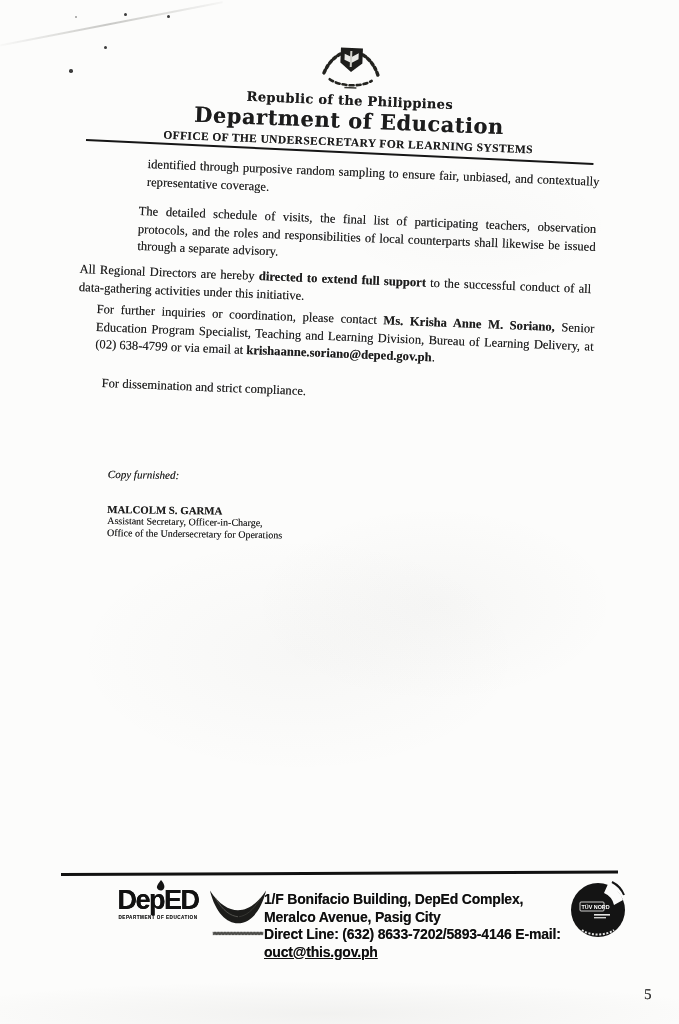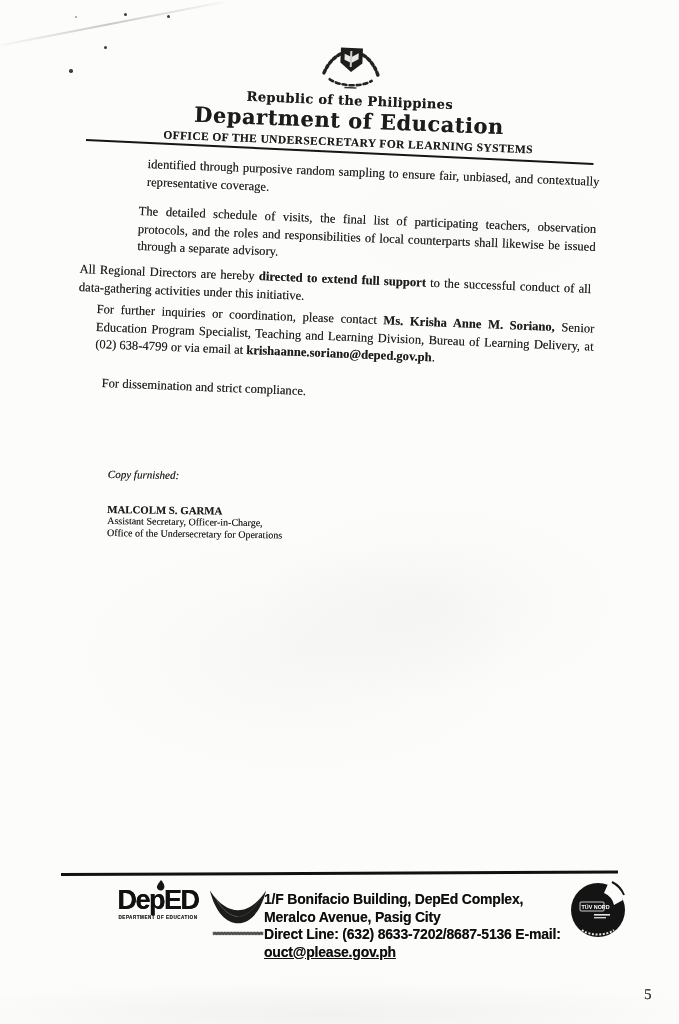--- a/index.html
+++ b/index.html
@@ -120,21 +120,21 @@
     <svg class="swoosh" width="60" height="58" viewBox="0 0 64 60">
       <path d="M2,6 C8,30 20,41 32,41 C44,41 56,30 62,6 C52,21 42,27 32,27 C22,27 12,21 2,6 Z" fill="#1c1c1a"></path>
       <path d="M8,14 C16,28 24,33 32,34" fill="none" stroke="#6e6e68" stroke-width="1" opacity="0.7"></path>
       <path d="M56,14 C48,28 40,33 33,34" fill="none" stroke="#55554f" stroke-width="0.8" opacity="0.6"></path>
       <rect x="5" y="50" width="54" height="3.6" fill="#2f2f2c" opacity="0.85"></rect>
       <rect x="5" y="50" width="54" height="3.6" fill="none" stroke="#fcfcfb" stroke-width="0.7" stroke-dasharray="1.5 2"></rect>
     </svg>
 
     <div class="address">
       <div>1/F Bonifacio Building, DepEd Complex, Meralco Avenue, Pasig City</div>
-      <div><span>Direct Line: (632) 8633-7202/8687-5136 E-mail: </span><span class="u">ouct@please.gov.ph</span></div>
+      <div><span>Direct Line: (632) 8633-7202/5893-4146 E-mail: </span><span class="u">ouct@this.gov.ph</span></div>
     </div>
 
     <svg class="tuv" width="62" height="66" viewBox="0 0 62 66">
       <circle cx="30" cy="32" r="27" fill="#141414"></circle>
       <path d="M40,6 A27,27 0 0 1 55,22 L46,27 A17,17 0 0 0 36,15 Z" fill="#fcfcfb"></path>
       <path d="M44,4 C50,7 54,12 56,17" fill="none" stroke="#141414" stroke-width="2"></path>
       <rect x="12" y="24" width="24" height="9" rx="1" fill="#141414" stroke="#fcfcfb" stroke-width="0.8"></rect>
       <text x="13.5" y="31" font-family="Liberation Sans, sans-serif" font-size="5.4" font-weight="bold" fill="#ffffff">TÜV NORD</text>
       <rect x="26" y="36" width="16" height="1.6" fill="#fcfcfb" opacity="0.9"></rect>
       <rect x="26" y="39" width="12" height="1.4" fill="#fcfcfb" opacity="0.8"></rect>

